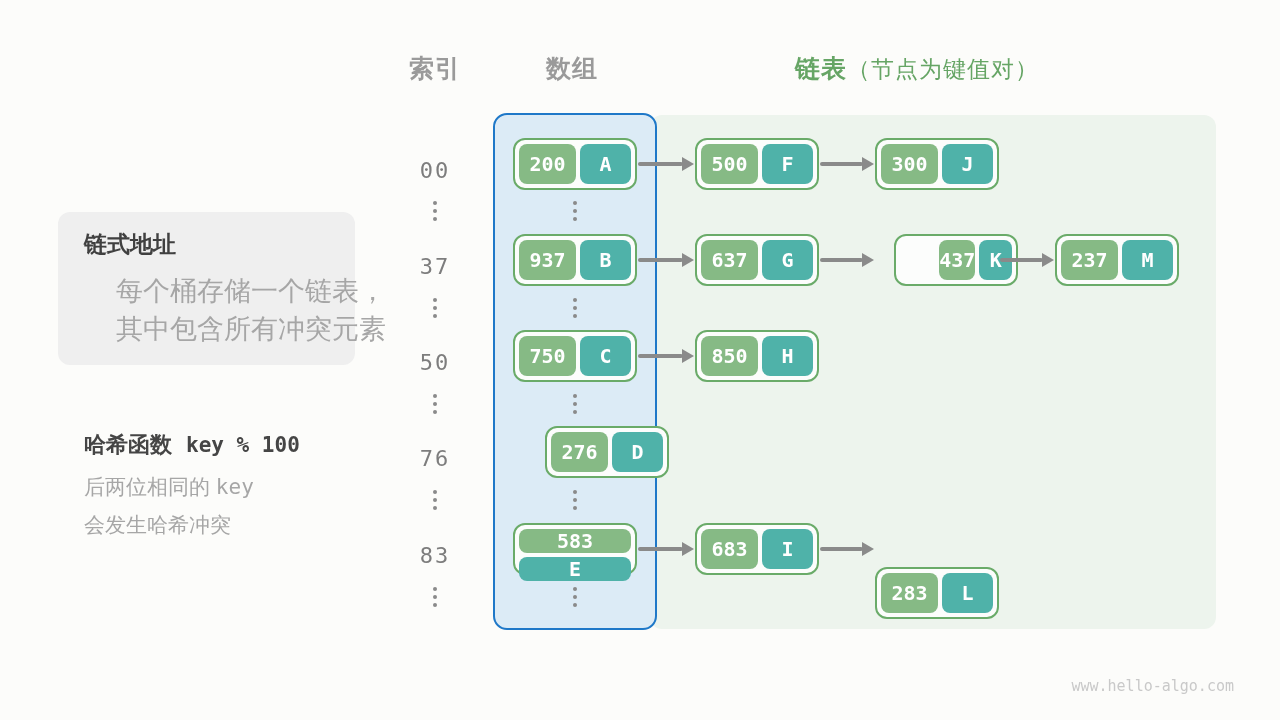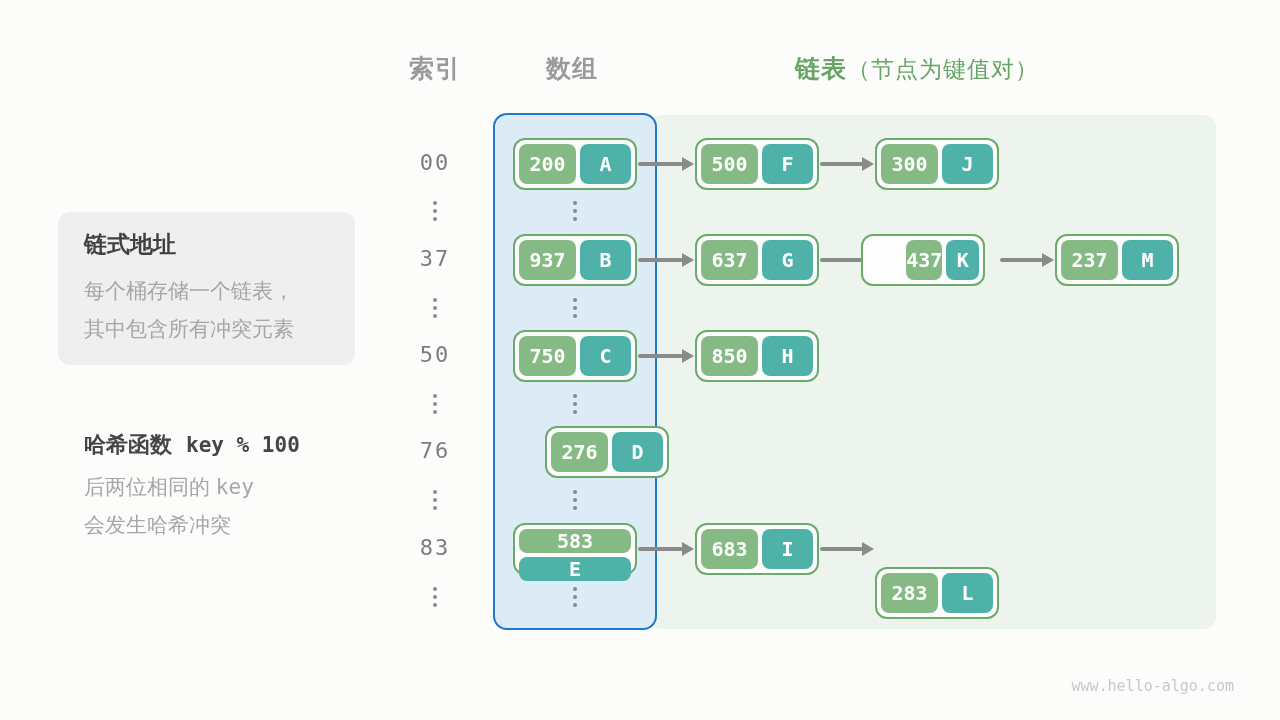--- a/index.html
+++ b/index.html
@@ -32,21 +32,21 @@
   }
   .col-head.green{color:var(--accent-green);}
   .col-head .note{font-weight:normal;font-size:23px;color:var(--accent-green);}
   
   .info-box{
     position:absolute;left:58px;top:212px;width:297px;height:153px;
     background:#efefef;border-radius:12px;box-sizing:border-box;
     padding:17px 26px;
   }
   .info-title{font-size:23px;font-weight:bold;color:var(--dark-text);margin-bottom:12px;}
-  .info-line{font-size:21px;color:var(--body-gray);line-height:38px;white-space:nowrap;}
+  .info-line{font-size:27px;color:var(--body-gray);line-height:38px;white-space:nowrap;margin-left:32px;}
   
   .hash-block{position:absolute;left:84px;top:430px;}
   .hash-title{font-size:22px;font-weight:bold;color:#454545;white-space:nowrap;}
   .hash-title .code{font-family:"DejaVu Sans Mono", monospace;margin-left:14px;font-size:21px;}
   .hash-line{font-size:21px;color:var(--body-gray);line-height:38px;white-space:nowrap;}
   .hash-line .code{font-family:"DejaVu Sans Mono", monospace;}
   
   .list-region{
     position:absolute;left:650px;top:115px;width:566px;height:514px;
     background:var(--list-bg);border-radius:12px;
@@ -54,20 +54,21 @@
   .array-region{
     position:absolute;left:493px;top:113px;width:164px;height:517px;
     background:var(--array-bg);border:2.5px solid var(--array-border);
     border-radius:14px;box-sizing:border-box;
   }
   
   .idx-label{
     position:absolute;left:405px;width:60px;text-align:center;
     font-family:"DejaVu Sans Mono", monospace;font-size:22px;color:var(--index-gray);
     letter-spacing:2px;
+    margin-top:8px;
   }
   
   .node{
     position:absolute;width:124px;height:52px;box-sizing:border-box;
     background:var(--node-bg);border:2px solid var(--node-border);border-radius:12px;
     display:flex;padding:4px;gap:4px;
   }
   .node .cell{
     border-radius:8px;display:flex;align-items:center;justify-content:center;
     color:#fff;font-family:"DejaVu Sans Mono", monospace;font-size:20px;font-weight:bold;
@@ -153,21 +154,21 @@
     <div class="node" style="left: 513px; top: 234px;">
       <div class="cell key">937</div>
       <div class="cell val">B</div>
     </div>
     <div class="arrow" style="left: 638px; top: 258px; width: 45px;"></div>
     <div class="node" style="left: 695px; top: 234px;">
       <div class="cell key">637</div>
       <div class="cell val">G</div>
     </div>
     <div class="arrow" style="left: 820px; top: 258px; width: 43px;"></div>
-    <div class="node" style="left: 861px; top: 234px; padding-left: 43px;">
+    <div class="node" style="left: 894px; top: 234px; padding-left: 43px;">
       <div class="cell key">437</div>
       <div class="cell val">K</div>
     </div>
     <div class="arrow" style="left: 1000px; top: 258px; width: 43px;"></div>
     <div class="node" style="left: 1055px; top: 234px; text-align: center;">
       <div class="cell key">237</div>
       <div class="cell val">M</div>
     </div>
     <div class="vdots" style="left: 432.5px; top: 297.5px;">
       <i></i>

